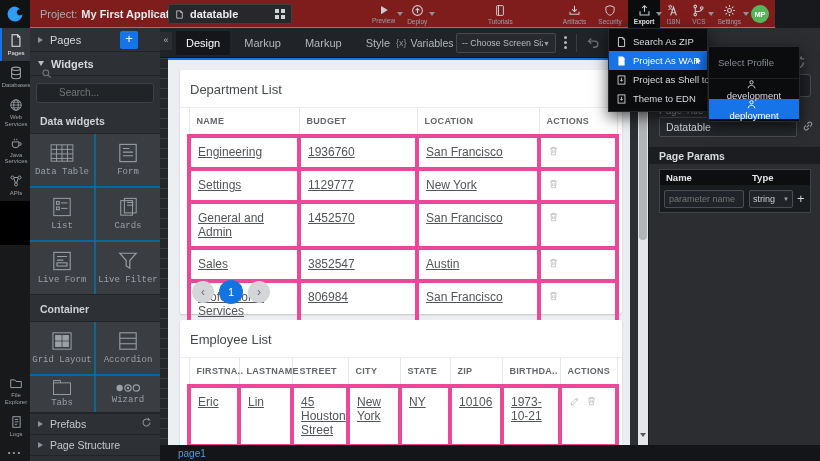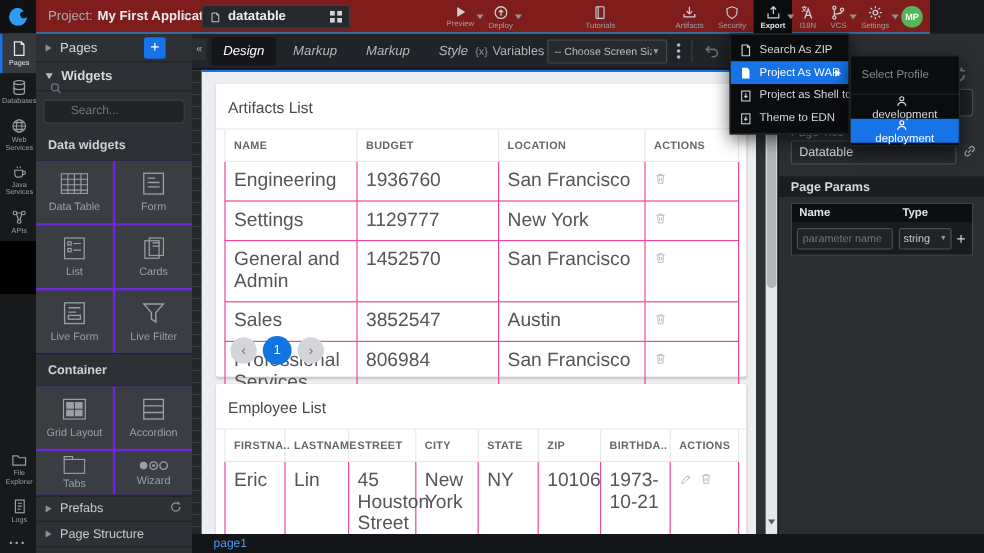--- a/index.html
+++ b/index.html
@@ -40,32 +40,32 @@
   #palette { position:absolute; left:30px; top:28px; width:130px; height:433px; background:#2d3034; z-index:5; overflow:hidden; }
   .pal-head { height:24px; display:flex; align-items:center; padding:0 8px; color:#d6d9dc; font-size:11px; border-bottom:1px solid #222427; position:relative; }
   .caret { width:0; height:0; margin-right:7px; }
   .caret.r { border-top:3.5px solid transparent; border-bottom:3.5px solid transparent; border-left:5px solid #8d9298; }
   .caret.d { border-left:3.5px solid transparent; border-right:3.5px solid transparent; border-top:5px solid #b9bec3; }
   #pages-add { position:absolute; right:22px; top:3px; width:18px; height:18px; background:#1673e8; color:#fff; border-radius:2px; font-size:13px; line-height:16px; text-align:center; cursor:pointer; }
   #pal-search-wrap { padding:6px 6px 4px; }
   #pal-search { width:100%; height:20px; background:#212427; border:1px solid #3e4145; border-radius:3px; color:#9aa0a6; font-size:10px; padding:0 4px 0 22px; outline:none; }
   #pal-search-ic { position:absolute; left:11px; top:40px; color:#767c82; }
   .pal-section-title { padding:8px 10px 6px; color:#ced2d6; font-size:10.5px; font-weight:bold; }
-  .tile-grid { display:grid; grid-template-columns:1fr 1fr; gap:2px; background:#6d28d9; border-top:1px solid #222427; border-bottom:1px solid #222427; }
+  .tile-grid { display:grid; grid-template-columns:1fr 1fr; gap:2px; background:#0369a1; border-top:1px solid #222427; border-bottom:1px solid #222427;font-family:Liberation Mono, monospace; }
   .tile { background:#3a3d41; height:52px; display:flex; flex-direction:column; align-items:center; justify-content:center; gap:4px; color:#9aa0a6; cursor:grab; }
   .tile.short { height:36px; gap:2px; }
   .tile .t-lbl { font-size:9px; color:#9aa0a6; }
   .pal-acc { height:21px; display:flex; align-items:center; padding:0 8px; border-top:1px solid #222427; color:#c6cacd; font-size:10.5px; position:relative; cursor:pointer; }
   .pal-acc .refresh { position:absolute; right:8px; top:3px; color:#8d9298; }
 
   
   #canvas-toolbar { position:absolute; left:160px; top:28px; width:488px; height:30px; background:#202327; border-bottom:1px solid #101214; z-index:6; }
   #collapse-btn { position:absolute; left:0; top:4px; width:12px; height:18px; background:#2a2d31; color:#aeb3b8; font-size:9px; text-align:center; line-height:17px; cursor:pointer; }
   #tabs { position:absolute; left:16px; top:0; height:30px; display:flex; align-items:center; gap:4px; }
-  .ctab { height:24px; padding:0 10px; display:flex; align-items:center; color:#b3b8bd; font-size:11px; border-radius:2px; cursor:pointer;font-style:italic; }
+  .ctab { height:24px; padding:0 10px; display:flex; align-items:center; color:#b3b8bd; font-size:11px; border-radius:2px; cursor:pointer; }
   .ctab.active { background:#14161a; color:#fff; }
   #vars-ctl { position:absolute; left:236px; top:0; height:30px; display:flex; align-items:center; gap:4px; color:#b3b8bd; font-size:10.5px; cursor:pointer; }
   #vars-ctl .vx { font-size:9px; color:#8d9298; }
   #vars-ctl .chev2 { width:0;height:0;border-left:3px solid transparent;border-right:3px solid transparent;border-top:4px solid #8e9399; }
   #screen-size { position:absolute; left:296px; top:5px; width:100px; height:20px; background:#27292d; border:1px solid #45484c; border-radius:2px; display:flex; align-items:center; padding:0 5px; color:#b9bec3; font-size:8.8px; cursor:pointer; }
   #screen-size .ss-lbl { flex:1; white-space:nowrap; overflow:hidden; }
   #screen-size .dn { font-size:7px; color:#9aa0a6; }
   #kebab { position:absolute; left:404px; top:8px; width:4px; cursor:pointer; }
   #kebab i { display:block; width:3px; height:3px; border-radius:50%; background:#b3b8bd; margin-bottom:2px; }
   #tb-sep { position:absolute; left:416px; top:6px; width:1px; height:18px; background:#3a3d41; }
@@ -79,21 +79,21 @@
   #cscroll { position:absolute; left:638px; top:58px; width:10px; height:387px; background:#e4e6e8; z-index:4; }
   #cscroll .thumb { position:absolute; left:1px; top:4px; width:8px; height:178px; background:#b2b5b8; border-radius:4px; }
   #cscroll .sdown { position:absolute; left:2px; bottom:8px; width:0; height:0; border-left:3px solid transparent; border-right:3px solid transparent; border-top:4px solid #55585c; }
 
   .card { position:absolute; left:12px; width:442px; background:#fff; border-radius:2px; box-shadow:0 1px 2px rgba(0,0,0,.18); }
   #dept-card { top:10px; height:244px; }
   #emp-card { top:260px; height:200px; }
   .card-title { padding:12px 10px 10px; font-size:13px; color:#45494d; border-bottom:1px solid #ececee; }
   .ctable { width:428px; margin:0 7px; border-collapse:collapse; table-layout:fixed; }
   .ctable th { font-size:9px; color:#63676b; text-align:left; font-weight:bold; letter-spacing:.3px; padding:8px 7px; border:1px solid #e6e8ea; border-top:none; }
-  .ctable td { font-size:16px; color:#52565a; padding:7px; border:1px solid #ec4899; vertical-align:top; }
+  .ctable td { font-size:12px; color:#52565a; padding:7px; border:4px solid #ec4899; vertical-align:top;text-decoration:underline; }
   .ctable .act { color:#b7babd; }
   .ctable .act .icon { margin-right:6px; cursor:pointer; }
   #pagination { position:absolute; left:12px; bottom:10px; display:flex; align-items:center; gap:5px; }
   .pg-circle { width:22px; height:22px; border-radius:50%; background:#d3d5d8; color:#6f7478; font-size:12px; display:flex; align-items:center; justify-content:center; cursor:pointer; }
   .pg-circle.on { width:24px; height:24px; background:#1274e0; color:#fff; font-size:11px; }
 
   
   #statusbar { position:absolute; left:160px; top:445px; width:660px; height:16px; background:#131519; z-index:6; display:flex; align-items:center; }
   #statusbar .pg { margin-left:18px; font-size:10px; color:#4b9bf5; cursor:pointer; }
 
@@ -515,21 +515,21 @@
         <svg width="14" height="14" viewBox="0 0 16 16" fill="none" stroke="currentColor" stroke-width="1.5">
           <path d="M13 7H6a3.5 3.5 0 000 7h2"></path>
           <path d="M10 4l3 3-3 3"></path>
         </svg>
       </span>
   </div>
 
   <div id="ruler"></div>
   <div id="canvas">
     <div class="card" id="dept-card">
-      <div class="card-title">Artifacts List</div>
+      <div class="card-title">Department List</div>
       <table class="ctable" id="dept-table">
         <colgroup>
             <col style="width:110px">
             <col style="width:118px">
             <col style="width:122px">
             <col style="width:78px">
           </colgroup>
         <thead>
             <tr>
               <th>NAME</th>

